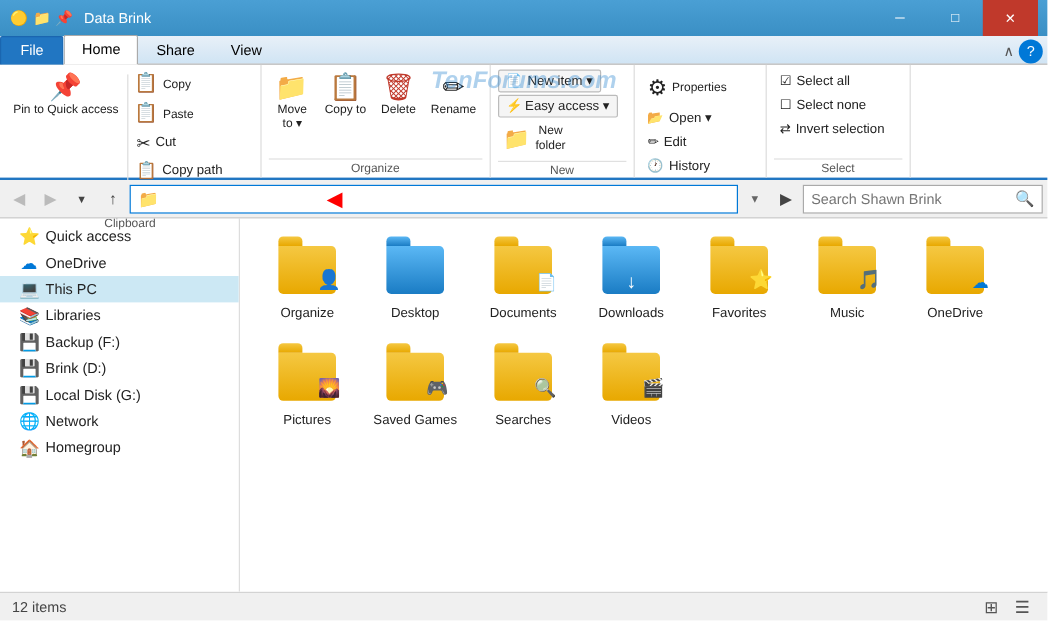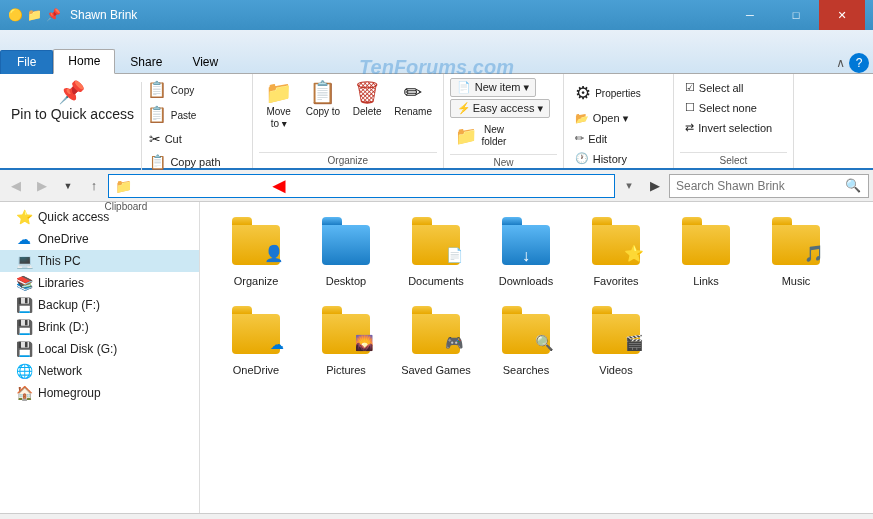--- a/index.html
+++ b/index.html
@@ -21,21 +21,21 @@
     .win-btn {
       width: 46px; height: 30px;
       display: flex; align-items: center; justify-content: center;
       color: white; font-size: 11px; cursor: pointer; background: transparent;
       border: none;
     }
     .win-btn.close { background: #c0392b; }
 
     
     .ribbon-tabs {
-      height: 44px;
+      height: 24px;
       background: linear-gradient(to bottom, #e8f0f8, #d0e4f4);
       display: flex;
       align-items: flex-end;
       border-bottom: 1px solid #aaa;
       padding-left: 0;
     }
     .ribbon-tab {
       padding: 4px 14px 5px;
       font-size: 12px;
       cursor: pointer;
@@ -317,21 +317,21 @@
   </style>
 </head>
 <body>
 
 <div class="title-bar">
   <div class="title-bar-icons">
     <span class="title-icon">🟡</span>
     <span class="title-icon">📁</span>
     <span class="title-icon">📌</span>
   </div>
-  <span class="title-text">Shawn Brink</span>
+  <span class="title-text">Data Brink</span>
   <div class="window-controls">
     <button class="win-btn">─</button>
     <button class="win-btn">□</button>
     <button class="win-btn close">✕</button>
   </div>
 </div>
 
 <div class="watermark">TenForums.com</div>
 
 <div class="ribbon-tabs" style="position:relative;">
@@ -344,21 +344,21 @@
     <span style="width:20px; height:20px; background:#0078d7; color:white; border-radius:50%; display:flex; align-items:center; justify-content:center; font-size:12px; cursor:pointer;">?</span>
   </div>
 </div>
 
 <div class="ribbon">
 
   <div class="ribbon-group">
     <div class="ribbon-group-content">
       <div class="ribbon-btn">
         <span class="ribbon-btn-icon">📌</span>
-        <span style="font-size:14px; line-height:1.2; ">Pin to Quick
+        <span style="font-size:10px; line-height:1.2; ">Pin to Quick
 access</span>
       </div>
       <div class="ribbon-divider"></div>
       <div style="display:flex; flex-direction:column; gap:1px;">
         <div class="ribbon-btn" style="flex-direction:row; min-width:50px; padding:3px 2px; gap:4px; justify-content:flex-start;">
           <span class="ribbon-btn-icon" style="font-size:16px;">📋</span>
           <span>Copy</span>
         </div>
         <div class="ribbon-btn" style="flex-direction:row; min-width:50px; padding:3px 2px; gap:4px; justify-content:flex-start;">
           <span class="ribbon-btn-icon" style="font-size:16px;">📋</span>
@@ -569,26 +569,20 @@
       <div class="file-item">
         <div class="file-icon-container">
           <div style="position:relative;">
             <div class="folder-yellow"></div>
             <span style="position:absolute; bottom:2px; right:-4px; font-size:16px; color:#f5c842;">⭐</span>
           </div>
         </div>
         <span class="file-label">Favorites</span>
       </div>
 
-      <div class="file-item">
-        <div class="file-icon-container">
-          <div class="folder-yellow"></div>
-        </div>
-        <span class="file-label">Links</span>
-      </div>
 
       <div class="file-item">
         <div class="file-icon-container">
           <div style="position:relative;">
             <div class="folder-yellow"></div>
             <span style="position:absolute; bottom:2px; right:-4px; font-size:16px;">🎵</span>
           </div>
         </div>
         <span class="file-label">Music</span>
       </div>

